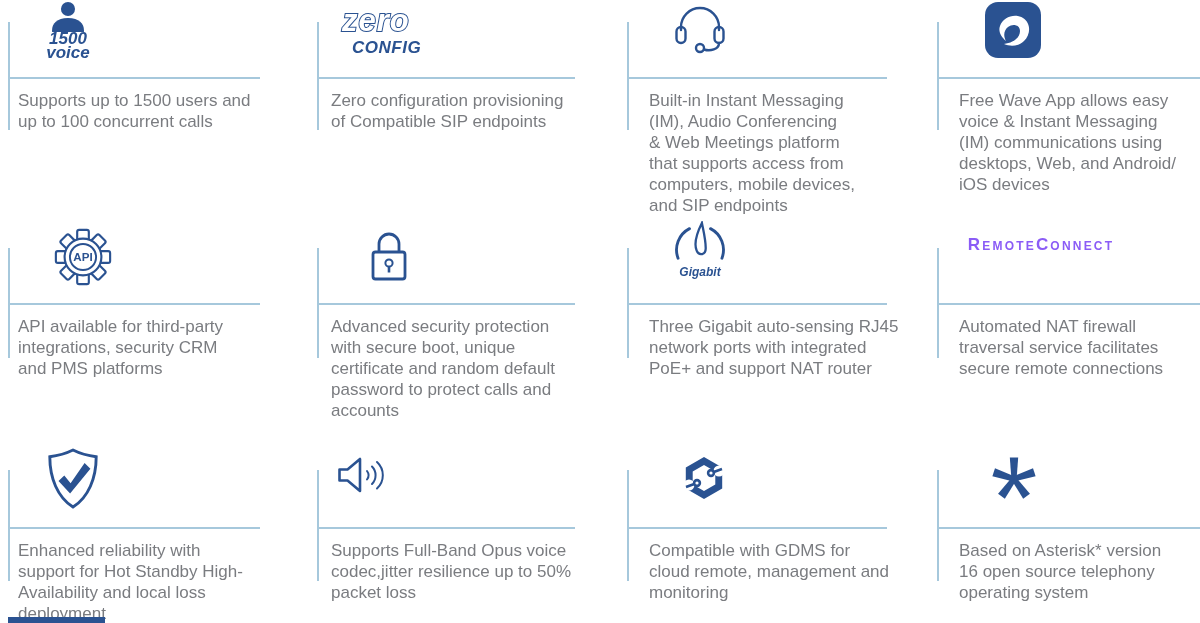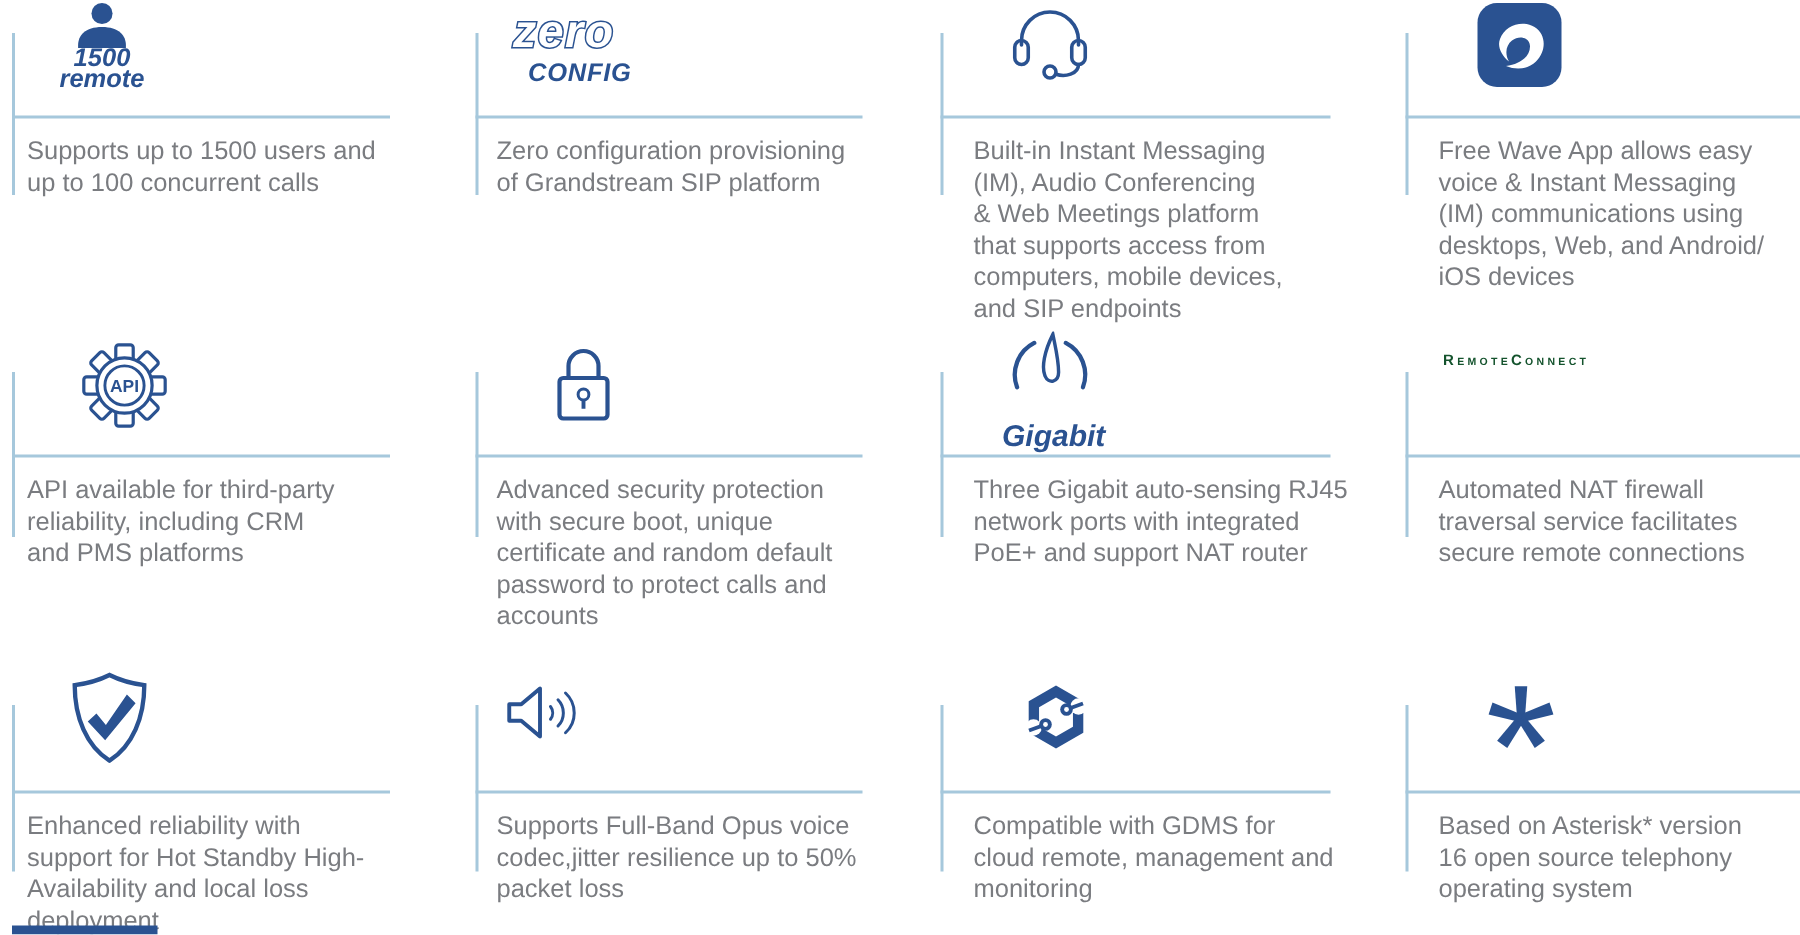--- a/index.html
+++ b/index.html
@@ -16,66 +16,66 @@
   .iconblock{position:absolute;}
   .users-label{
     color:#2a5291;font-weight:bold;font-style:italic;font-size:17px;line-height:14px;
     text-align:center;letter-spacing:0px;
   }
   .zero-config-bottom{
     color:#2a5291;font-weight:bold;font-style:italic;font-size:17px;
     letter-spacing:0.5px;margin-left:12px;margin-top:-2px;
   }
   .gigabit-label{
-    color:#2a5291;font-weight:bold;font-style:italic;font-size:20px;
-    text-align:center;margin-top:17px;
+    color:#2a5291;font-weight:bold;font-style:italic;font-size:12px;
+    text-align:center;margin-top:2px;
   }
   .ucm-top{
     color:#2b4d87;font-size:22px;font-weight:600;letter-spacing:8px;
     text-align:center;text-indent:8px;
   }
   .ucm-bottom{
-    color:#14532d;font-size:10px;font-weight:600;letter-spacing:2.2px;
-    font-variant:small-caps;text-align:left;margin-top:2px;text-indent:2px;
+    color:#8b5cf6;font-size:17px;font-weight:600;letter-spacing:2.2px;
+    font-variant:small-caps;text-align:center;margin-top:2px;text-indent:2px;
   }
   .wave-tile{
     position:absolute;width:56px;height:56px;background:#2a5291;border-radius:13px;
     display:flex;align-items:center;justify-content:center;
   }
   .partial-bar{position:absolute;background:#2a5291;}
 </style>
 </head>
 <body>
 
 <div>
   <div class="vline" style="left:8px;top:22px;height:108px"></div>
   <div class="hline" style="left:8px;top:77px;width:252px"></div>
   <div class="iconblock" style="left:38px;top:2px;width:60px;text-align:center">
     <svg width="46" height="30" viewBox="0 0 48 32" style="display:block;margin:0 auto">
       <circle cx="24" cy="7.5" r="7.5" fill="#2a5291"></circle>
       <path d="M24 17 C12 17 7 23 7 30 L7 32 L41 32 L41 30 C41 23 36 17 24 17 Z" fill="#2a5291"></path>
     </svg>
     <div class="users-label">1500</div>
-    <div class="users-label">remote</div>
+    <div class="users-label">voice</div>
   </div>
   <div class="desc" style="left:18px;top:90px;width:252px">Supports up to 1500 users and
 up to 100 concurrent calls</div>
 </div>
 
 <div>
   <div class="vline" style="left:317px;top:22px;height:108px"></div>
   <div class="hline" style="left:317px;top:77px;width:258px"></div>
   <div class="iconblock" style="left:340px;top:6px">
     <svg width="110" height="30" viewBox="0 0 110 30">
       <text x="2" y="25" font-family="Liberation Sans, sans-serif" font-size="31" font-style="italic" font-weight="bold" letter-spacing="1" fill="#ffffff" stroke="#2a5291" stroke-width="2" paint-order="stroke">zero</text>
     </svg>
     <div class="zero-config-bottom">CONFIG</div>
   </div>
   <div class="desc" style="left:331px;top:90px;width:258px">Zero configuration provisioning
-of Grandstream SIP platform</div>
+of Compatible SIP endpoints</div>
 </div>
 
 <div>
   <div class="vline" style="left:627px;top:22px;height:108px"></div>
   <div class="hline" style="left:627px;top:77px;width:260px"></div>
   <div class="iconblock" style="left:671px;top:0px">
     <svg width="58" height="56" viewBox="0 0 58 56" fill="none" stroke="#2a5291" stroke-width="2.4" stroke-linecap="round">
       <path d="M10 30 v-3 a19 19 0 0 1 38 0 v3"></path>
       <rect x="5.5" y="27" width="9" height="16" rx="4.5"></rect>
       <rect x="43.5" y="27" width="9" height="16" rx="4.5"></rect>
@@ -122,21 +122,21 @@
         <rect x="26" y="4" width="12" height="11" rx="2" transform="rotate(225 32 32)"></rect>
         <rect x="26" y="4" width="12" height="11" rx="2" transform="rotate(270 32 32)"></rect>
         <rect x="26" y="4" width="12" height="11" rx="2" transform="rotate(315 32 32)"></rect>
         <circle cx="32" cy="32" r="19"></circle>
       </g>
       <circle cx="32" cy="32" r="13.5" fill="#ffffff" stroke="#2a5291" stroke-width="2"></circle>
       <text x="32" y="36.5" text-anchor="middle" font-family="Liberation Sans, sans-serif" font-size="12" font-weight="bold" fill="#2a5291">API</text>
     </svg>
   </div>
   <div class="desc" style="left:18px;top:316px;width:252px">API available for third-party
-reliability, including CRM
+integrations, security CRM
 and PMS platforms</div>
 </div>
 
 <div>
   <div class="vline" style="left:317px;top:248px;height:110px"></div>
   <div class="hline" style="left:317px;top:303px;width:258px"></div>
   <div class="iconblock" style="left:365px;top:226px">
     <svg width="48" height="60" viewBox="0 0 48 60" fill="none" stroke="#2a5291">
       <path d="M14 26 v-8 a10 10 0 0 1 20 0 v8" stroke-width="2.8"></path>
       <rect x="8" y="26" width="32" height="27" rx="2.5" stroke-width="2.8"></rect>

